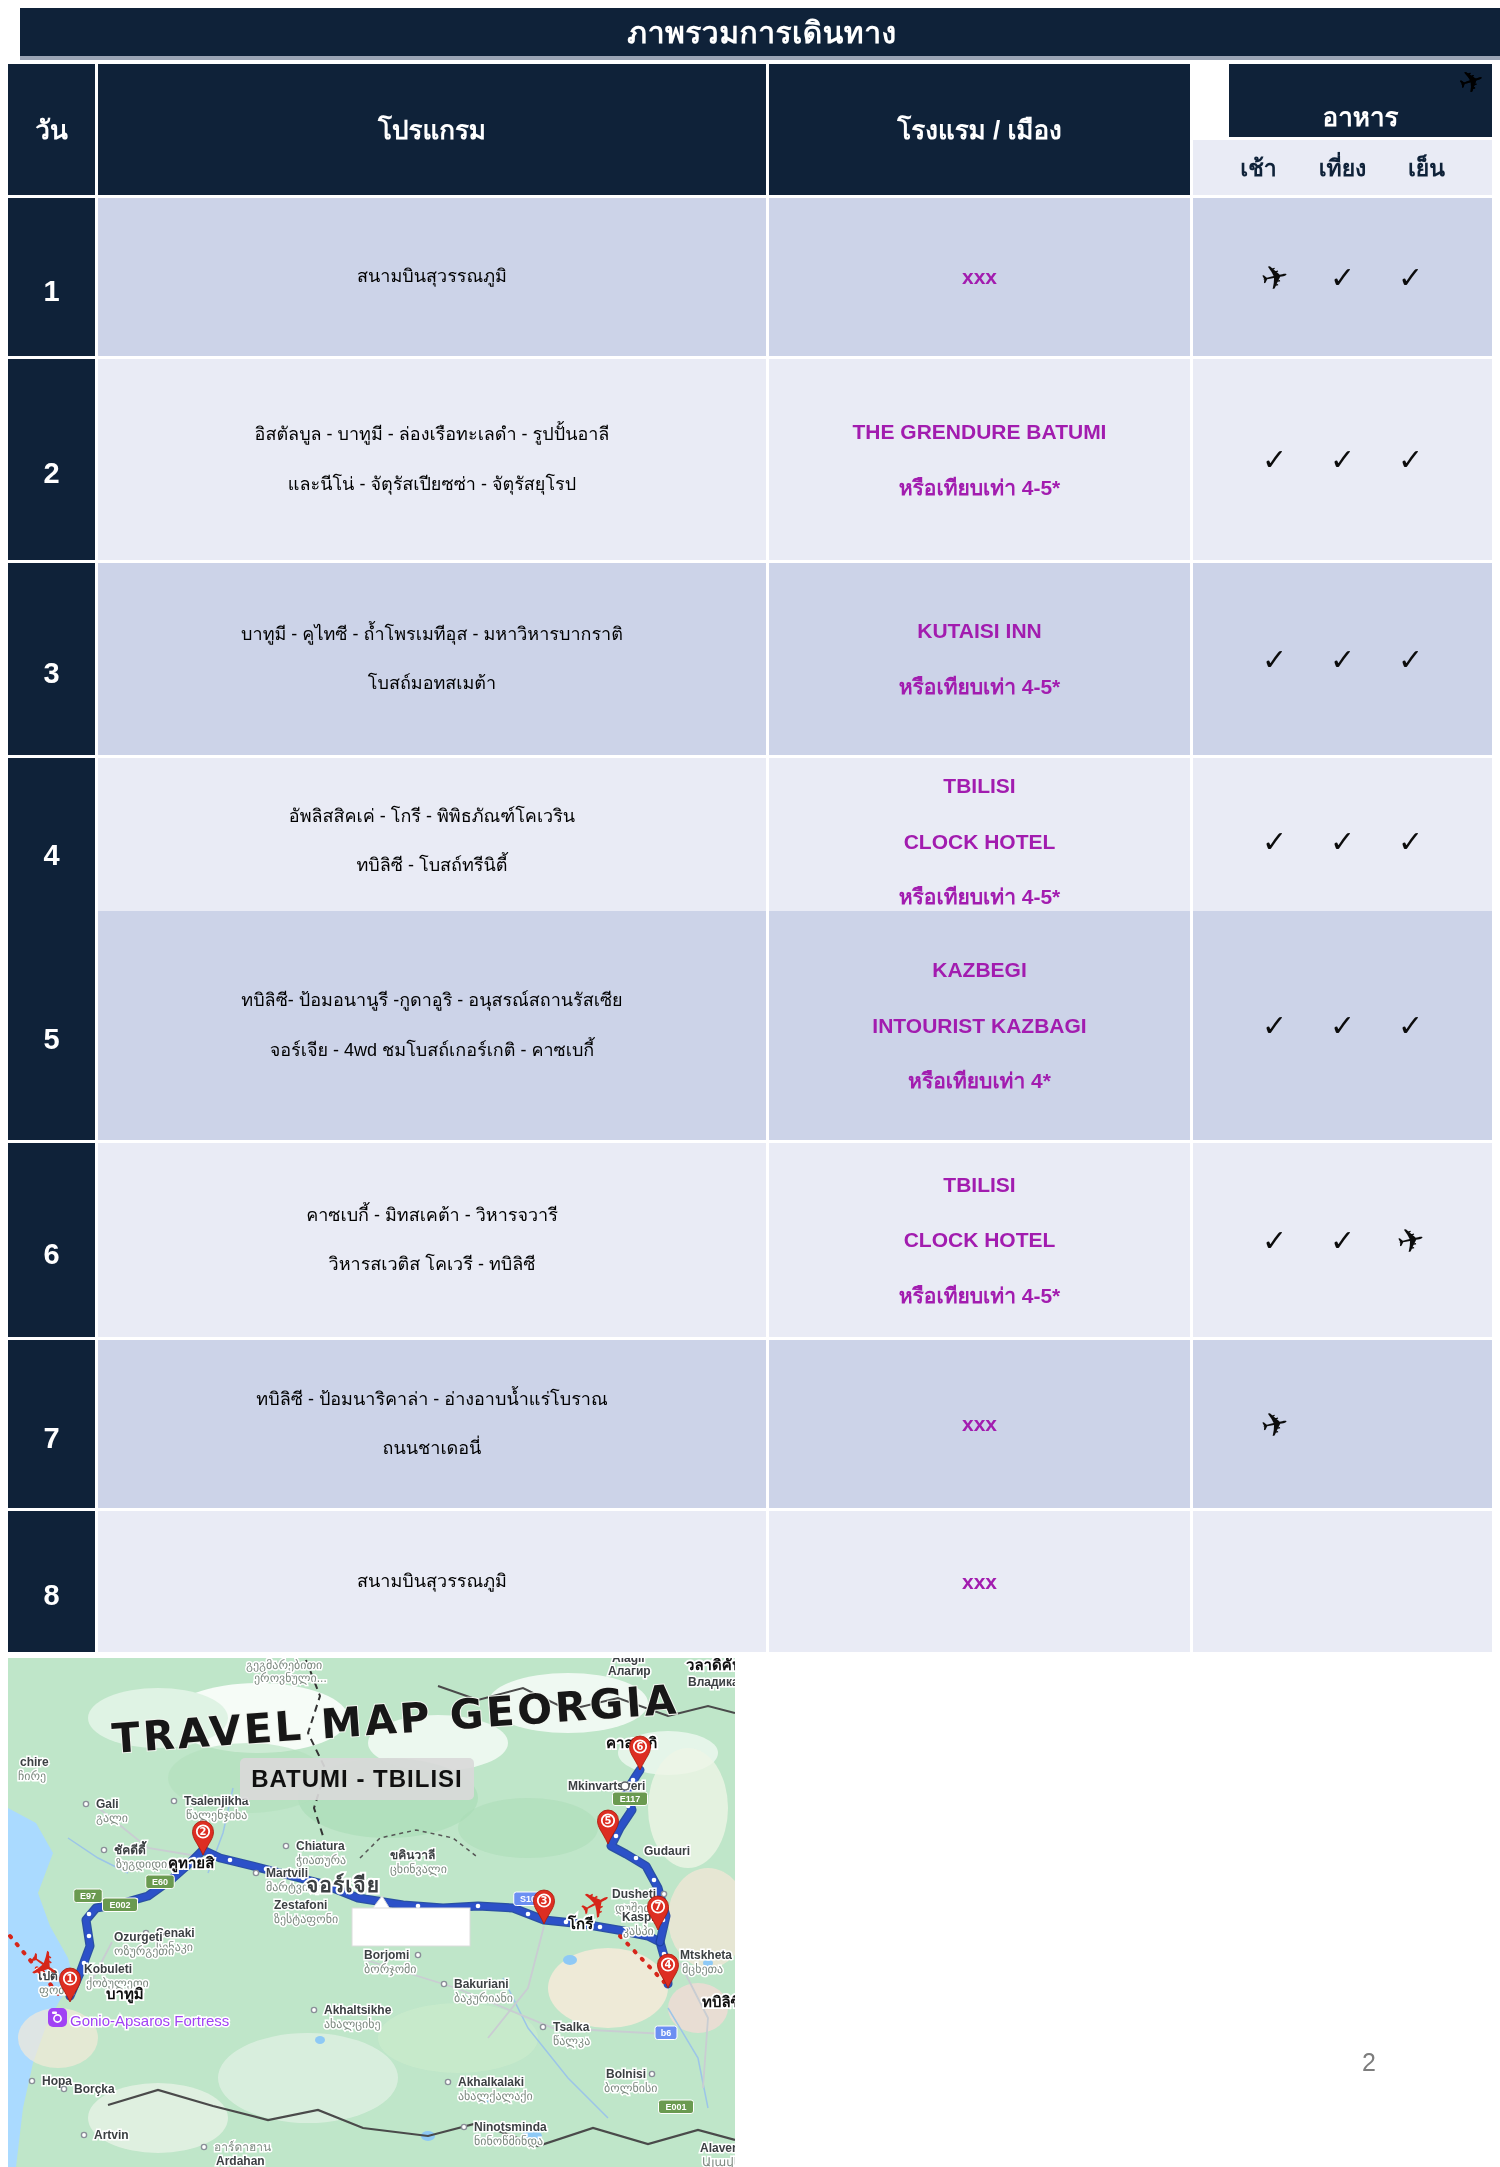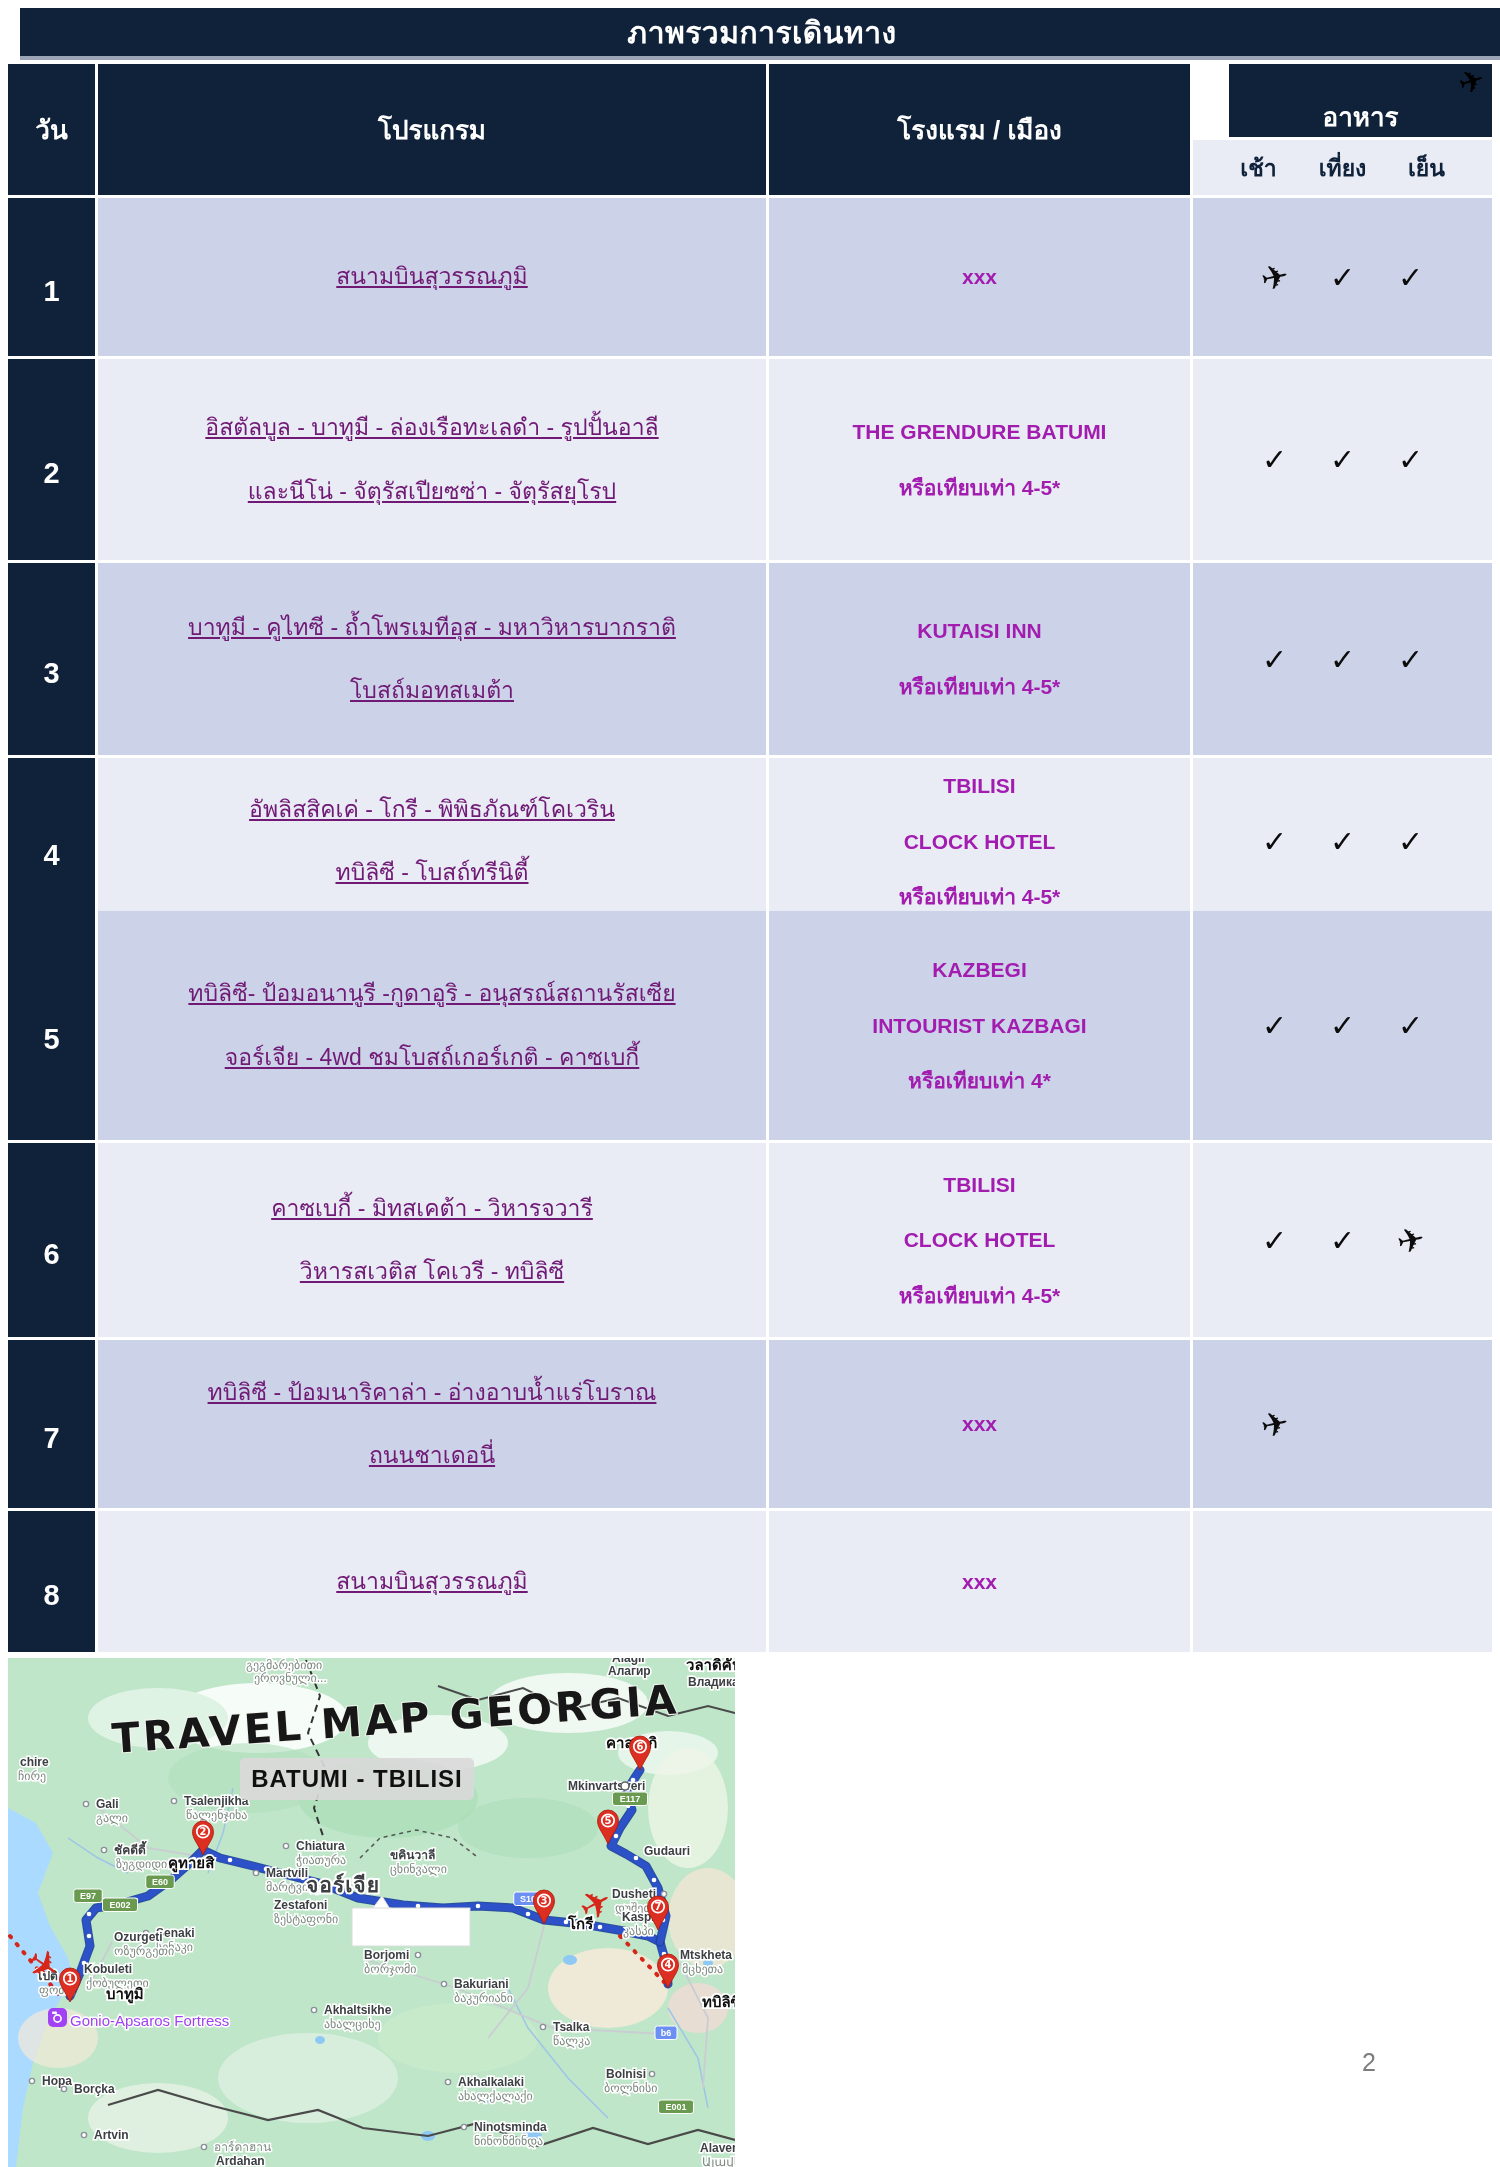--- a/index.html
+++ b/index.html
@@ -17,21 +17,21 @@
   .meals-top{position:relative;height:73px;background:#0f2239;color:#fff;font-weight:bold;font-size:26px;
         display:flex;align-items:flex-end;justify-content:center;margin-bottom:3px;margin-left:36px;}
   .hplane{position:absolute;right:8px;top:0px;font-family:"DejaVu Sans",sans-serif;font-size:30px;
         transform:rotate(-18deg);color:#0b1b2e;text-shadow:0 0 0 #000;color:#000;}
   .meals-slots{height:55px;background:#e9ebf5;display:flex;align-items:center;justify-content:center;gap:16px;}
   .meals-slots span{width:68px;text-align:center;color:#0f2239;font-weight:bold;font-size:23px;}
   .dcell{background:#0f2239;color:#fff;font-weight:bold;font-size:29px;
         display:flex;align-items:center;justify-content:center;}
   .dcell span{transform:translateY(14px);}
   .pcell,.htcell{display:flex;flex-direction:column;align-items:center;justify-content:center;text-align:center;}
-  .pcell div{font-size:23px;color:#701a75;line-height:2.75;text-decoration:underline;}
+  .pcell div{font-size:18px;color:#000000;line-height:2.75;}
   .htcell div{font-size:21px;color:#a21caf;font-weight:600;line-height:2.65;}
   .mcell{display:flex;align-items:center;justify-content:center;}
   .mcell span{width:68px;text-align:center;font-family:"DejaVu Sans",sans-serif;color:#0c0c0c;}
   .mcell .chk{font-size:30px;font-weight:bold;}
   .mcell .pln{font-size:33px;display:inline-block;transform:rotate(-12deg);}
   .alt0 .cellbg{background:#ccd3e8;}
   .alt1 .cellbg{background:#e9ebf5;}
   .pagenum{position:absolute;left:1362px;top:2048px;color:#7d7d7d;font-size:25px;}
   #map{position:absolute;left:8px;top:1658px;}
   .mt-town{font-size:12px;fill:#3c4043;paint-order:stroke;stroke:#ffffff;stroke-width:3px;font-weight:bold;}

